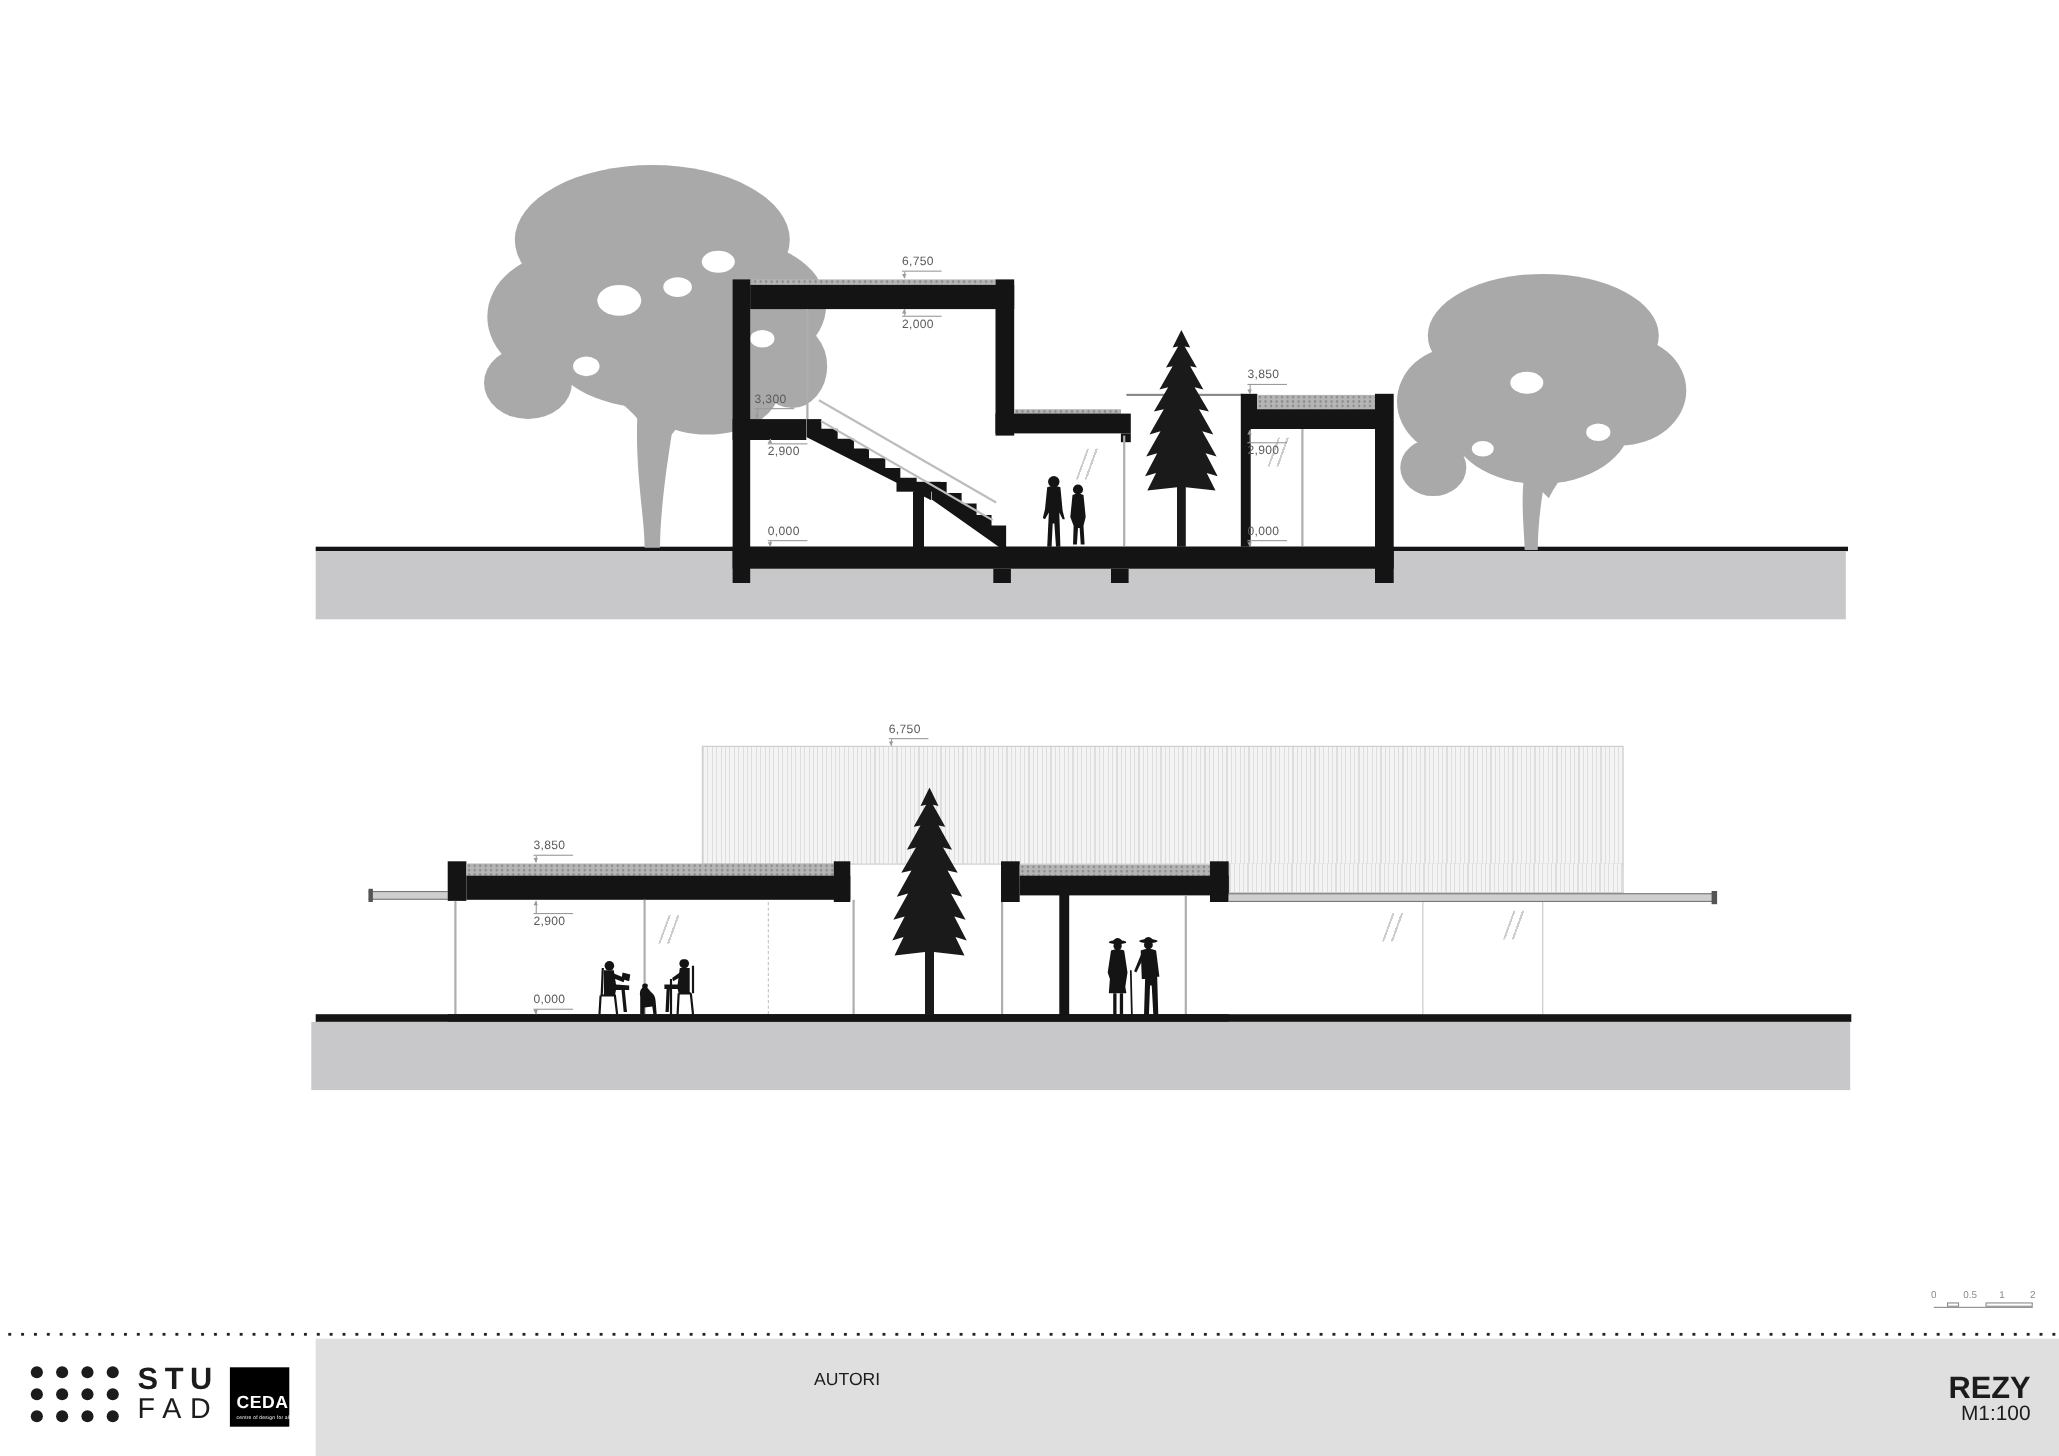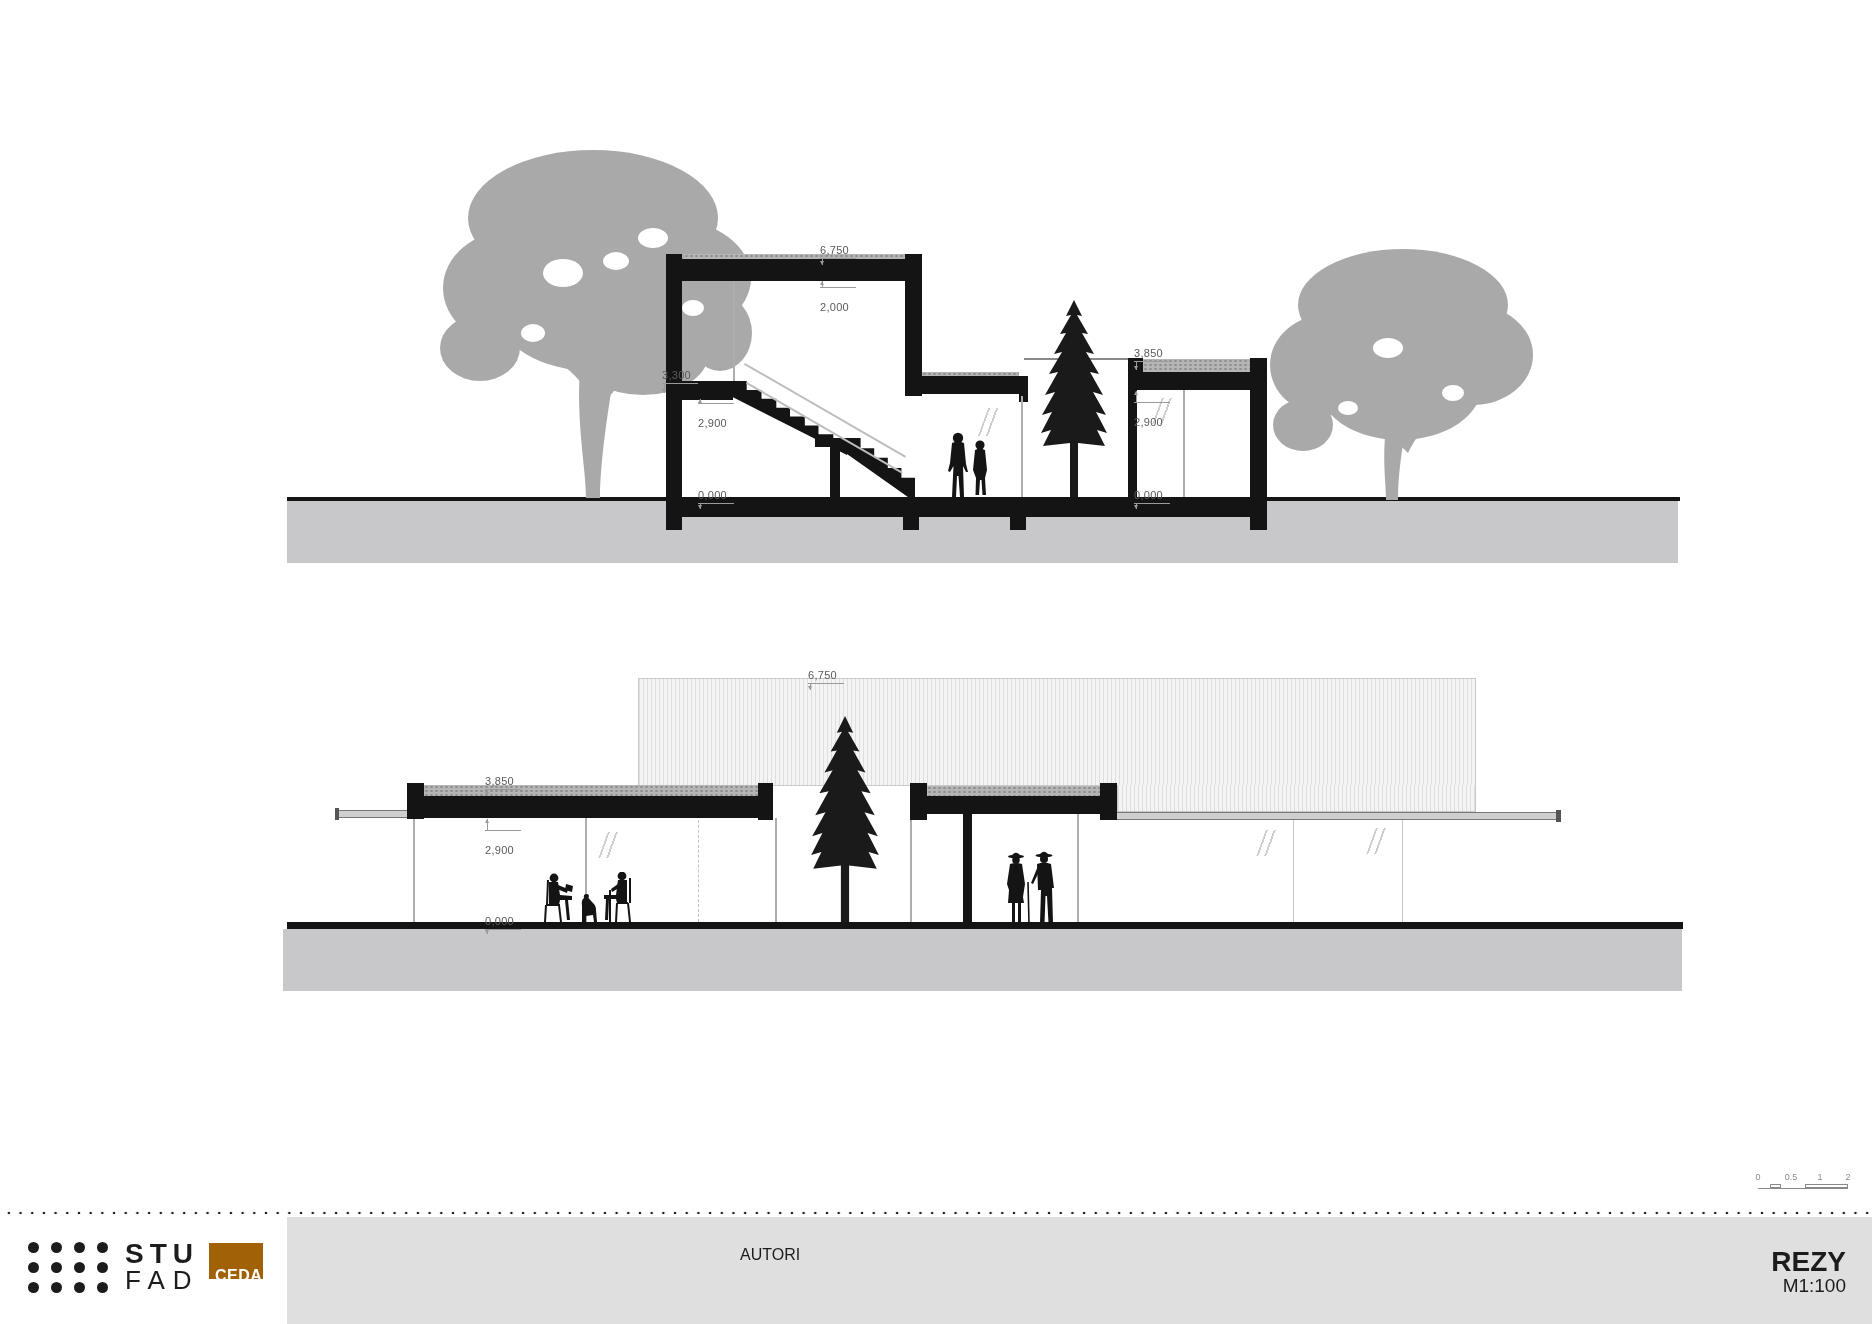--- a/index.html
+++ b/index.html
@@ -18,42 +18,42 @@
         border:1px solid #c9c9c9;box-sizing:border-box;}
   .canopy{position:absolute;background:#cfcfcf;border-top:1px solid #777;border-bottom:1px solid #777;box-sizing:border-box;}
   .cap{position:absolute;background:#555;}
   .glyph{position:absolute;background:repeating-linear-gradient(to right,#cdcdcd 0 2px,transparent 2px 8px);
          transform:skewX(-20deg);}
   .rail{position:absolute;height:2px;background:#bdbdbd;transform-origin:0 0;}
   .beam{position:absolute;height:2px;background:#8a8a8a;}
   
   .dim{position:absolute;width:44px;font-size:11px;color:#5a5a5a;line-height:13px;letter-spacing:.3px;
        display:flex;flex-direction:column;}
-  .dim .dtxt{display:block;margin-top:12px;}
+  .dim .dtxt{display:block;}
   .dim .tick{display:block;width:36px;border-top:1px solid #9a9a9a;margin-top:1px;}
   .dim.up .tick{order:-1;margin-top:0;margin-bottom:1px;}
   .dim .stem{position:absolute;left:2px;width:1px;background:#9a9a9a;}
   .dim.down .stem{top:100%;}
   .dim.up .stem{bottom:100%;}
   .dim.down .stem::after{content:'';position:absolute;bottom:-2px;left:-2px;
        border:2.5px solid transparent;border-top:4px solid #9a9a9a;}
   .dim.up .stem::after{content:'';position:absolute;top:-2px;left:-2px;
        border:2.5px solid transparent;border-bottom:4px solid #9a9a9a;}
   
   .dotline{position:absolute;left:0;top:1209px;width:1872px;height:6px;
        background-image:radial-gradient(circle,#1c1c1c 1.2px,transparent 1.6px);
        background-size:11.7px 6px;background-repeat:repeat-x;background-position:3px 1px;}
   
   .footer-panel{position:absolute;left:287px;top:1217px;width:1585px;height:107px;background:#dfdfdf;}
   .logo-dots{position:absolute;left:28px;top:1242px;display:grid;
        grid-template-columns:repeat(4,11px);grid-template-rows:repeat(3,11px);gap:9px 12px;}
   .logo-dots i{width:11px;height:11px;border-radius:50%;background:#1c1c1c;}
   .stu{position:absolute;left:125px;top:1238px;font-size:28px;font-weight:bold;letter-spacing:6px;color:#1c1c1c;}
   .fad{position:absolute;left:125px;top:1265px;font-size:26px;font-weight:normal;letter-spacing:8px;color:#1c1c1c;}
-  .ceda-box{position:absolute;left:209px;top:1243px;width:54px;height:36px;background:#a16207;color:#fff;}
+  .ceda-box{position:absolute;left:209px;top:1243px;width:54px;height:54px;background:#000000;color:#fff;}
   .ceda-box .c1{position:absolute;left:6px;top:24px;font-size:16px;font-weight:bold;letter-spacing:.5px;}
   .ceda-box .c2{position:absolute;left:6px;top:43px;font-size:4.5px;letter-spacing:.2px;white-space:nowrap;}
   .title{position:absolute;left:302px;top:1249px;font-size:27px;font-weight:bold;color:#1c1c1c;}
   .autori{position:absolute;left:740px;top:1246px;font-size:16px;color:#1c1c1c;}
   .authors{position:absolute;left:740px;top:1268px;font-size:17px;color:#1c1c1c;}
   .rezy{position:absolute;right:26px;top:1246px;font-size:28px;font-weight:bold;color:#1c1c1c;text-align:right;}
   .mscale{position:absolute;right:26px;top:1275px;font-size:19px;color:#1c1c1c;text-align:right;}
   
   .sb-label{position:absolute;font-size:9px;color:#8a8a8a;transform:translateX(-50%);}
   .sb-base{position:absolute;height:1px;background:#8a8a8a;}
@@ -158,21 +158,21 @@
     <div class="dim down" style="left:820px;top:232px;">
         <span class="dtxt">6,750</span>
         <span class="tick"></span>
         <i class="stem" style="height:6px;"></i>
       </div>
     <div class="dim up" style="left:820px;top:287px;">
         <span class="dtxt">2,000</span>
         <span class="tick"></span>
         <i class="stem" style="height:6px;"></i>
       </div>
-    <div class="dim down" style="left:662px;top:357px;">
+    <div class="dim down" style="left:686px;top:357px;">
         <span class="dtxt">3,300</span>
         <span class="tick"></span>
         <i class="stem" style="height:9px;"></i>
       </div>
     <div class="dim up" style="left:698px;top:403px;">
         <span class="dtxt">2,900</span>
         <span class="tick"></span>
         <i class="stem" style="height:4px;"></i>
       </div>
     <div class="dim down" style="left:698px;top:477px;">

